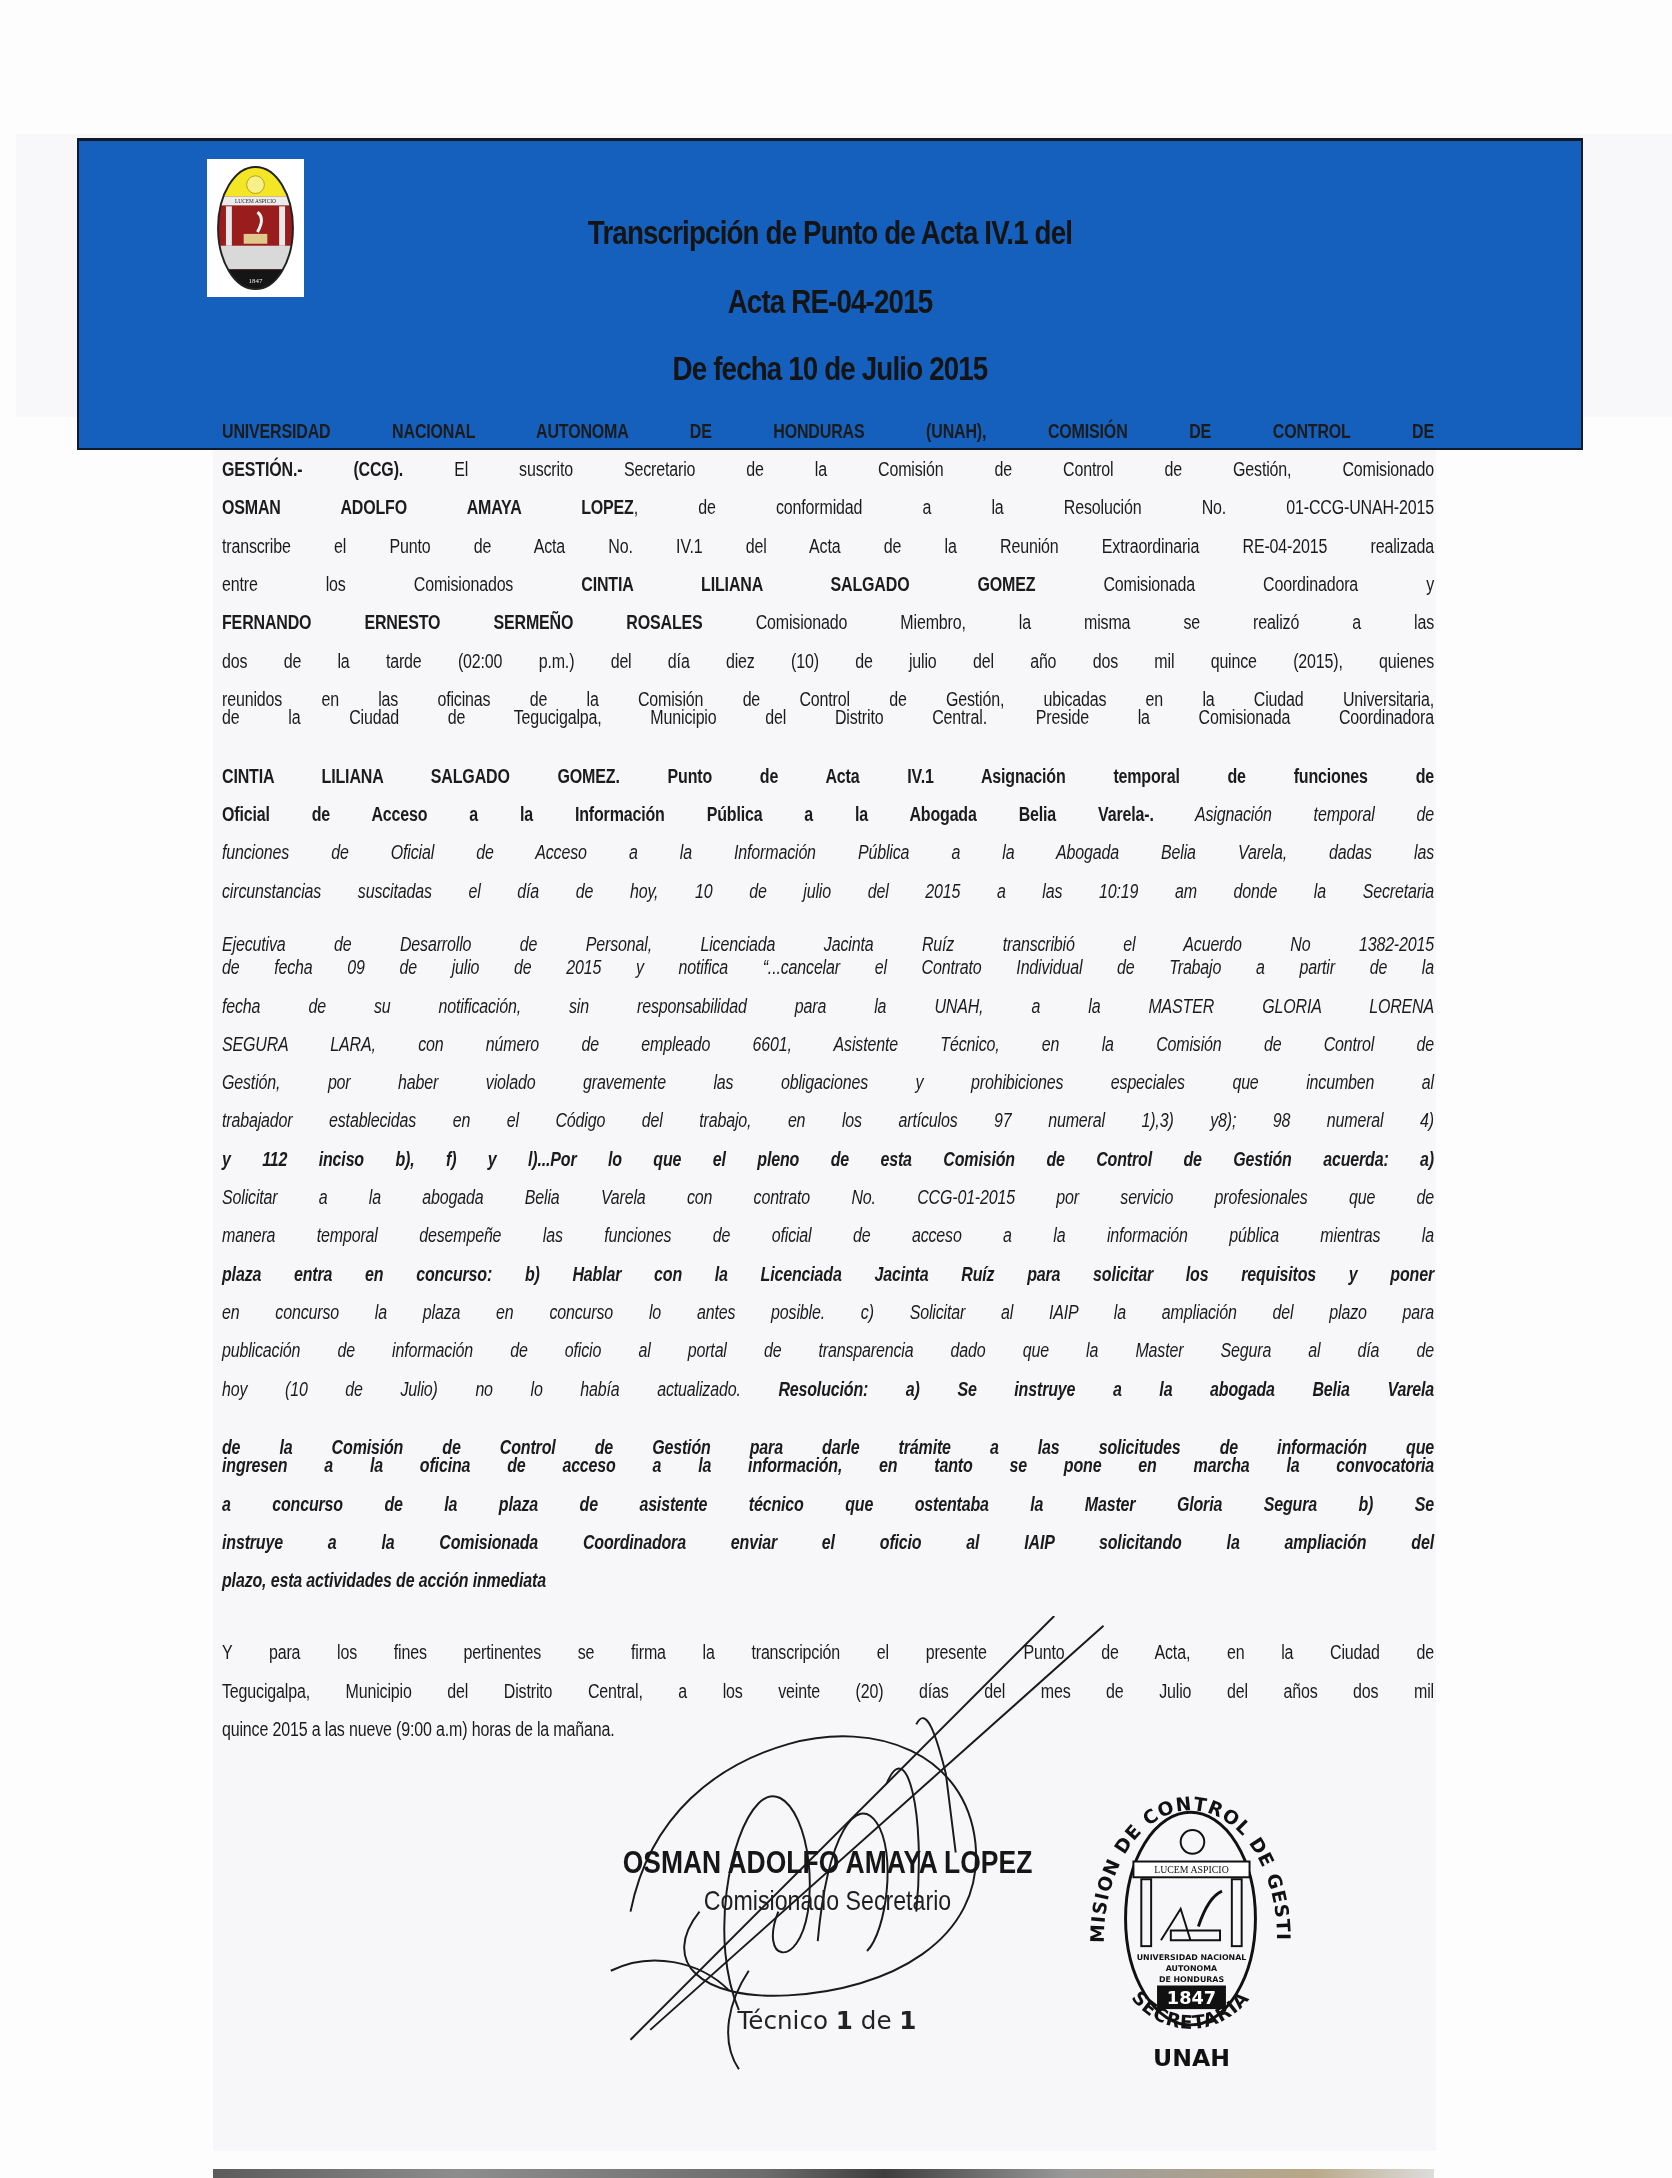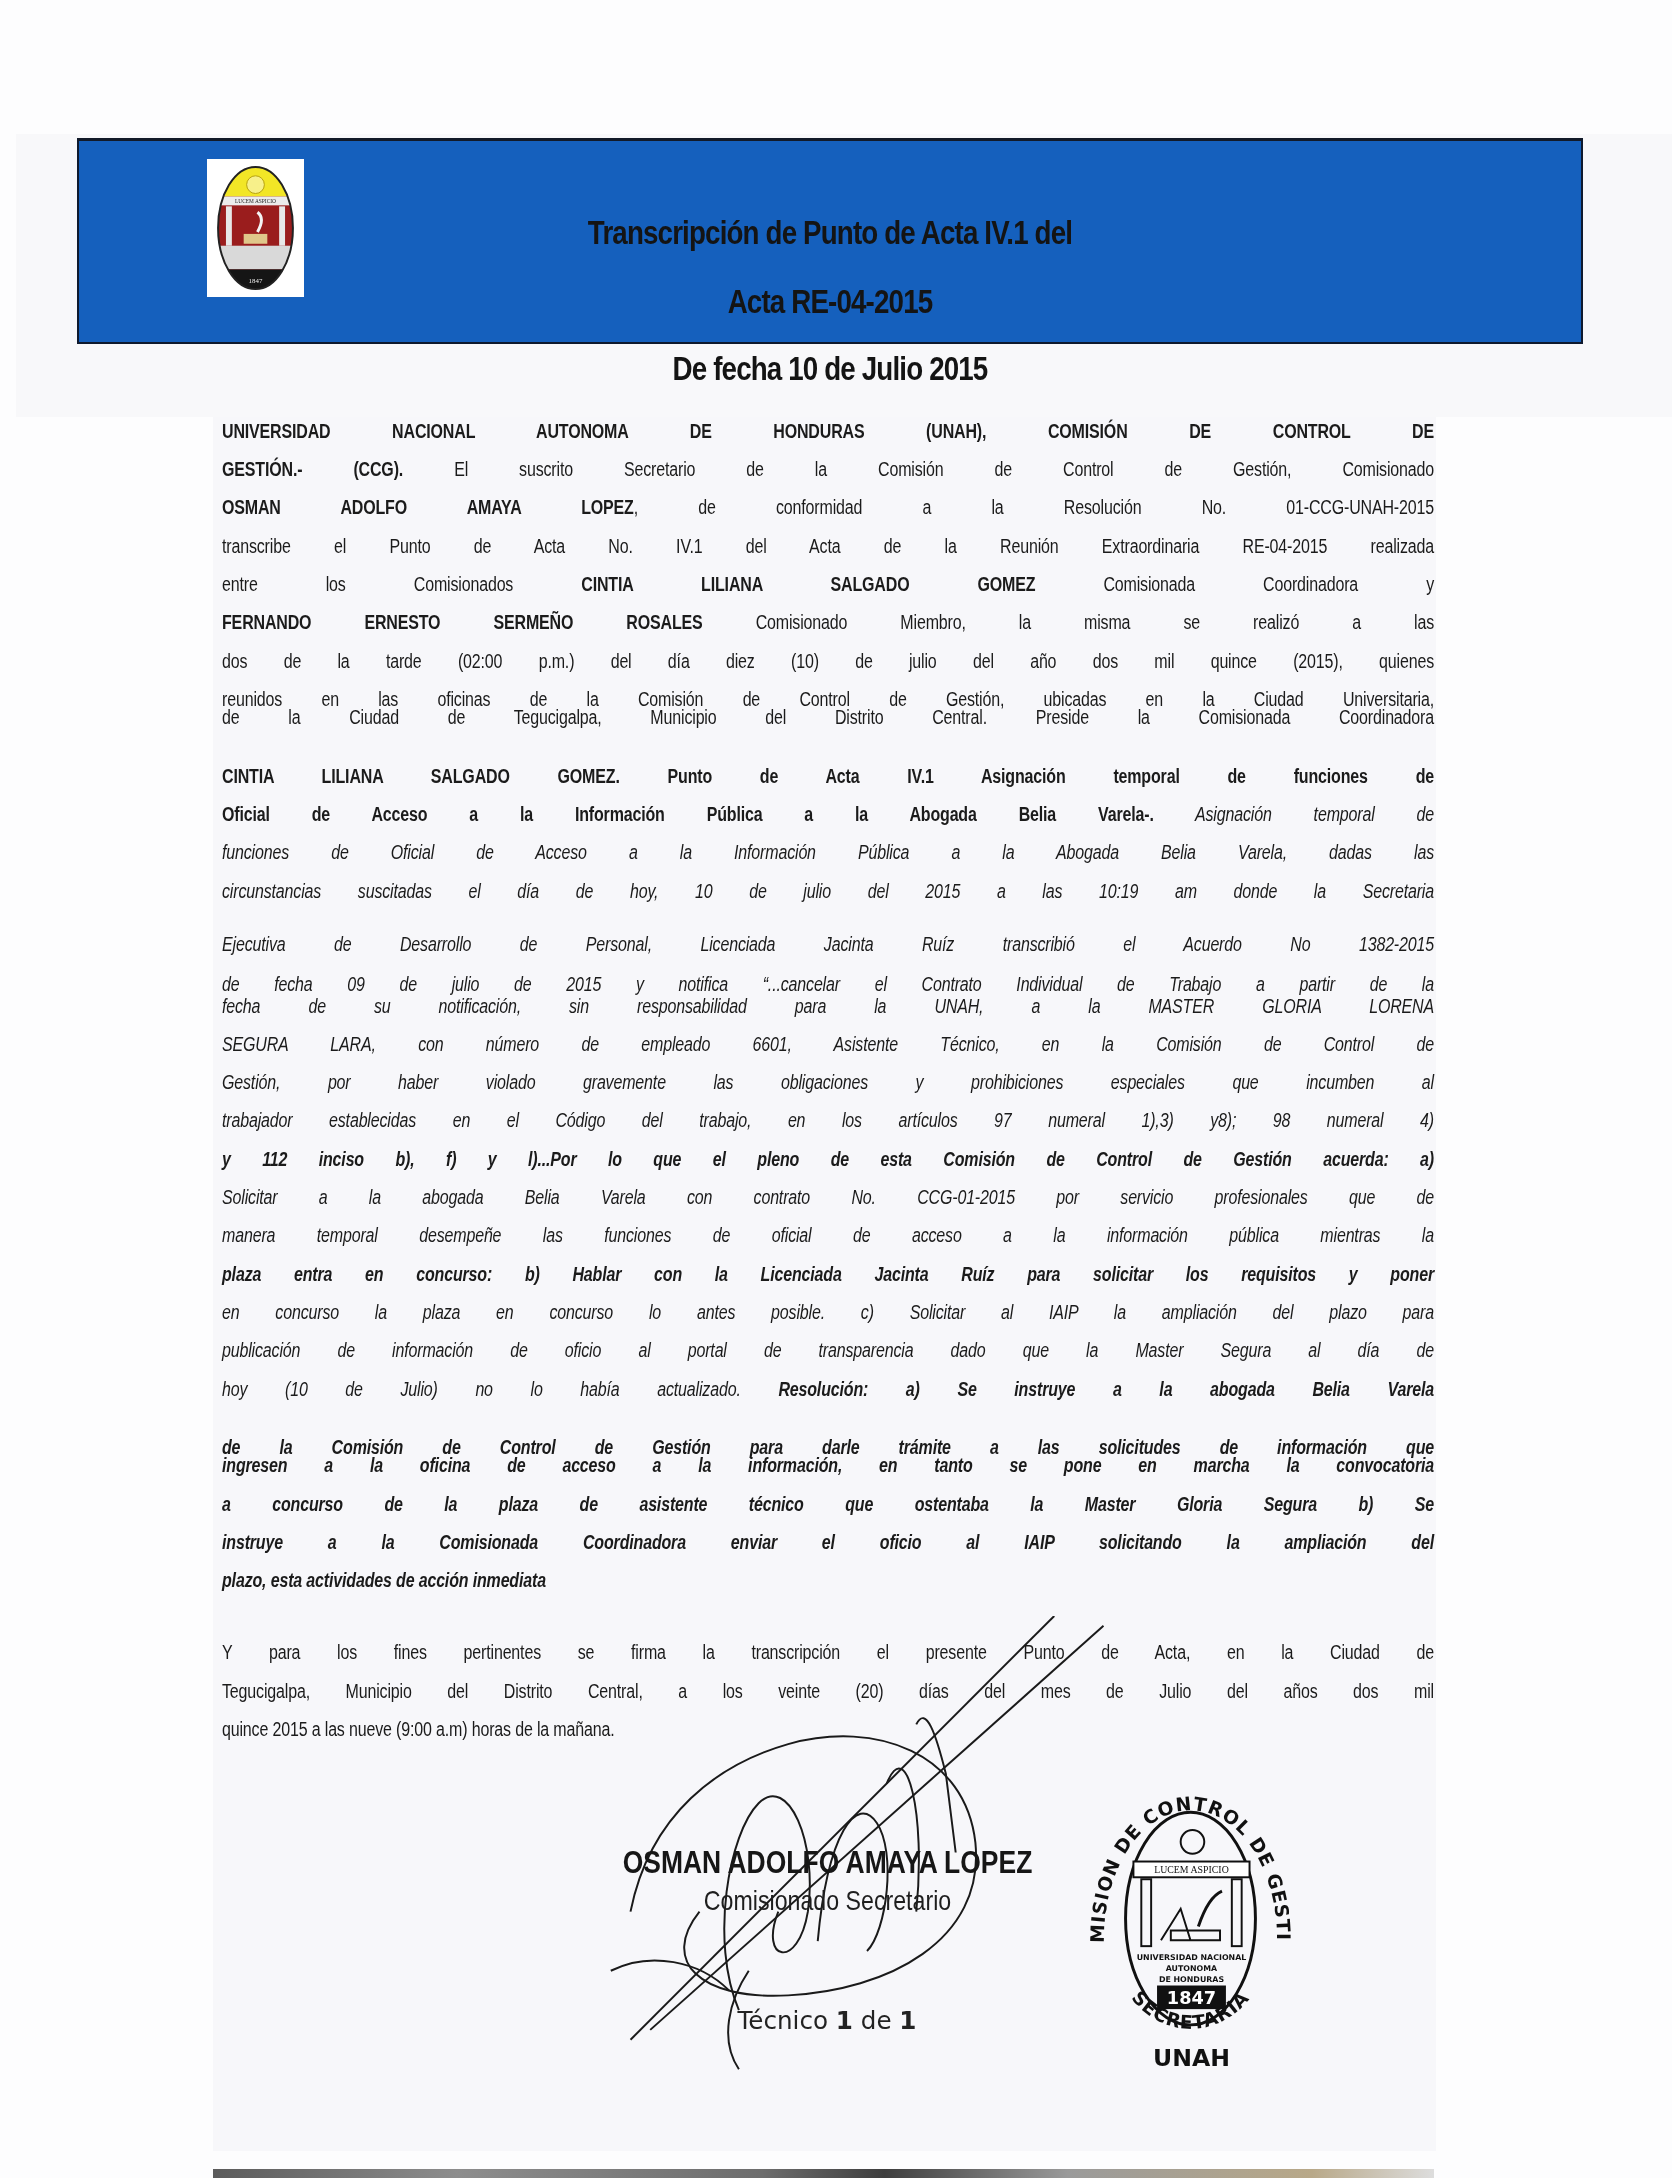--- a/index.html
+++ b/index.html
@@ -14,21 +14,21 @@
   }
   .scan-top {
     position:absolute; left:15.8px; top:134px; width:1657px; height:283px;
     background:#f8f8fa;
   }
   .bottom-strip {
     position:absolute; left:213px; top:2169px; width:1221px; height:9.9px;
     background:linear-gradient(90deg,#5b5b5b 0%,#8d8d8d 20%,#6d6d6d 45%,#3e3e3e 55%,#9a9a9a 70%,#b8a888 90%,#ddd 100%);
   }
   .header-box {
-    position:absolute; left:77px; top:138px; width:1506px; height:206px;
+    position:absolute; left:77px; top:138px; width:1506px; height:312px;
     background:#1560bd; border:2px solid #0f1a2e; border-top:3px solid #121a28;
     box-sizing:border-box;
   }
   .logo {
     position:absolute; left:128px; top:17.7px; width:97px; height:138px;
     background:#ffffff; display:flex; align-items:center; justify-content:center;
   }
   .header-line {
     position:absolute; left:0; width:100%; text-align:center;
     font-weight:bold; font-size:33px; color:#141414; letter-spacing:-1px;
@@ -137,21 +137,21 @@
     </div>
     <div class="body-line" style="top: 835px;">
       <span class="inner"><span class="i">funciones de Oficial de Acceso a la Información Pública a la Abogada Belia Varela, dadas las</span></span>
     </div>
     <div class="body-line" style="top: 874px;">
       <span class="inner"><span class="i">circunstancias suscitadas el día de hoy, 10 de julio del 2015 a las 10:19 am donde la Secretaria</span></span>
     </div>
     <div class="body-line" style="top: 912px; margin-top: 15px;">
       <span class="inner"><span class="i">Ejecutiva de Desarrollo de Personal, Licenciada Jacinta Ruíz transcribió el Acuerdo No 1382-2015</span></span>
     </div>
-    <div class="body-line" style="top: 950px; margin-top: 17px;">
+    <div class="body-line" style="top: 950px;">
       <span class="inner"><span class="i">de fecha 09 de julio de 2015 y notifica “...cancelar el Contrato Individual de Trabajo a partir de la</span></span>
     </div>
     <div class="body-line" style="top: 989px;">
       <span class="inner"><span class="i">fecha de su notificación, sin responsabilidad para la UNAH, a la MASTER GLORIA LORENA</span></span>
     </div>
     <div class="body-line" style="top: 1027px;">
       <span class="inner"><span class="i">SEGURA LARA, con número de empleado 6601, Asistente Técnico, en la Comisión de Control de</span></span>
     </div>
     <div class="body-line" style="top: 1065px;">
       <span class="inner"><span class="i">Gestión, por haber violado gravemente las obligaciones y prohibiciones especiales que incumben al</span></span>

